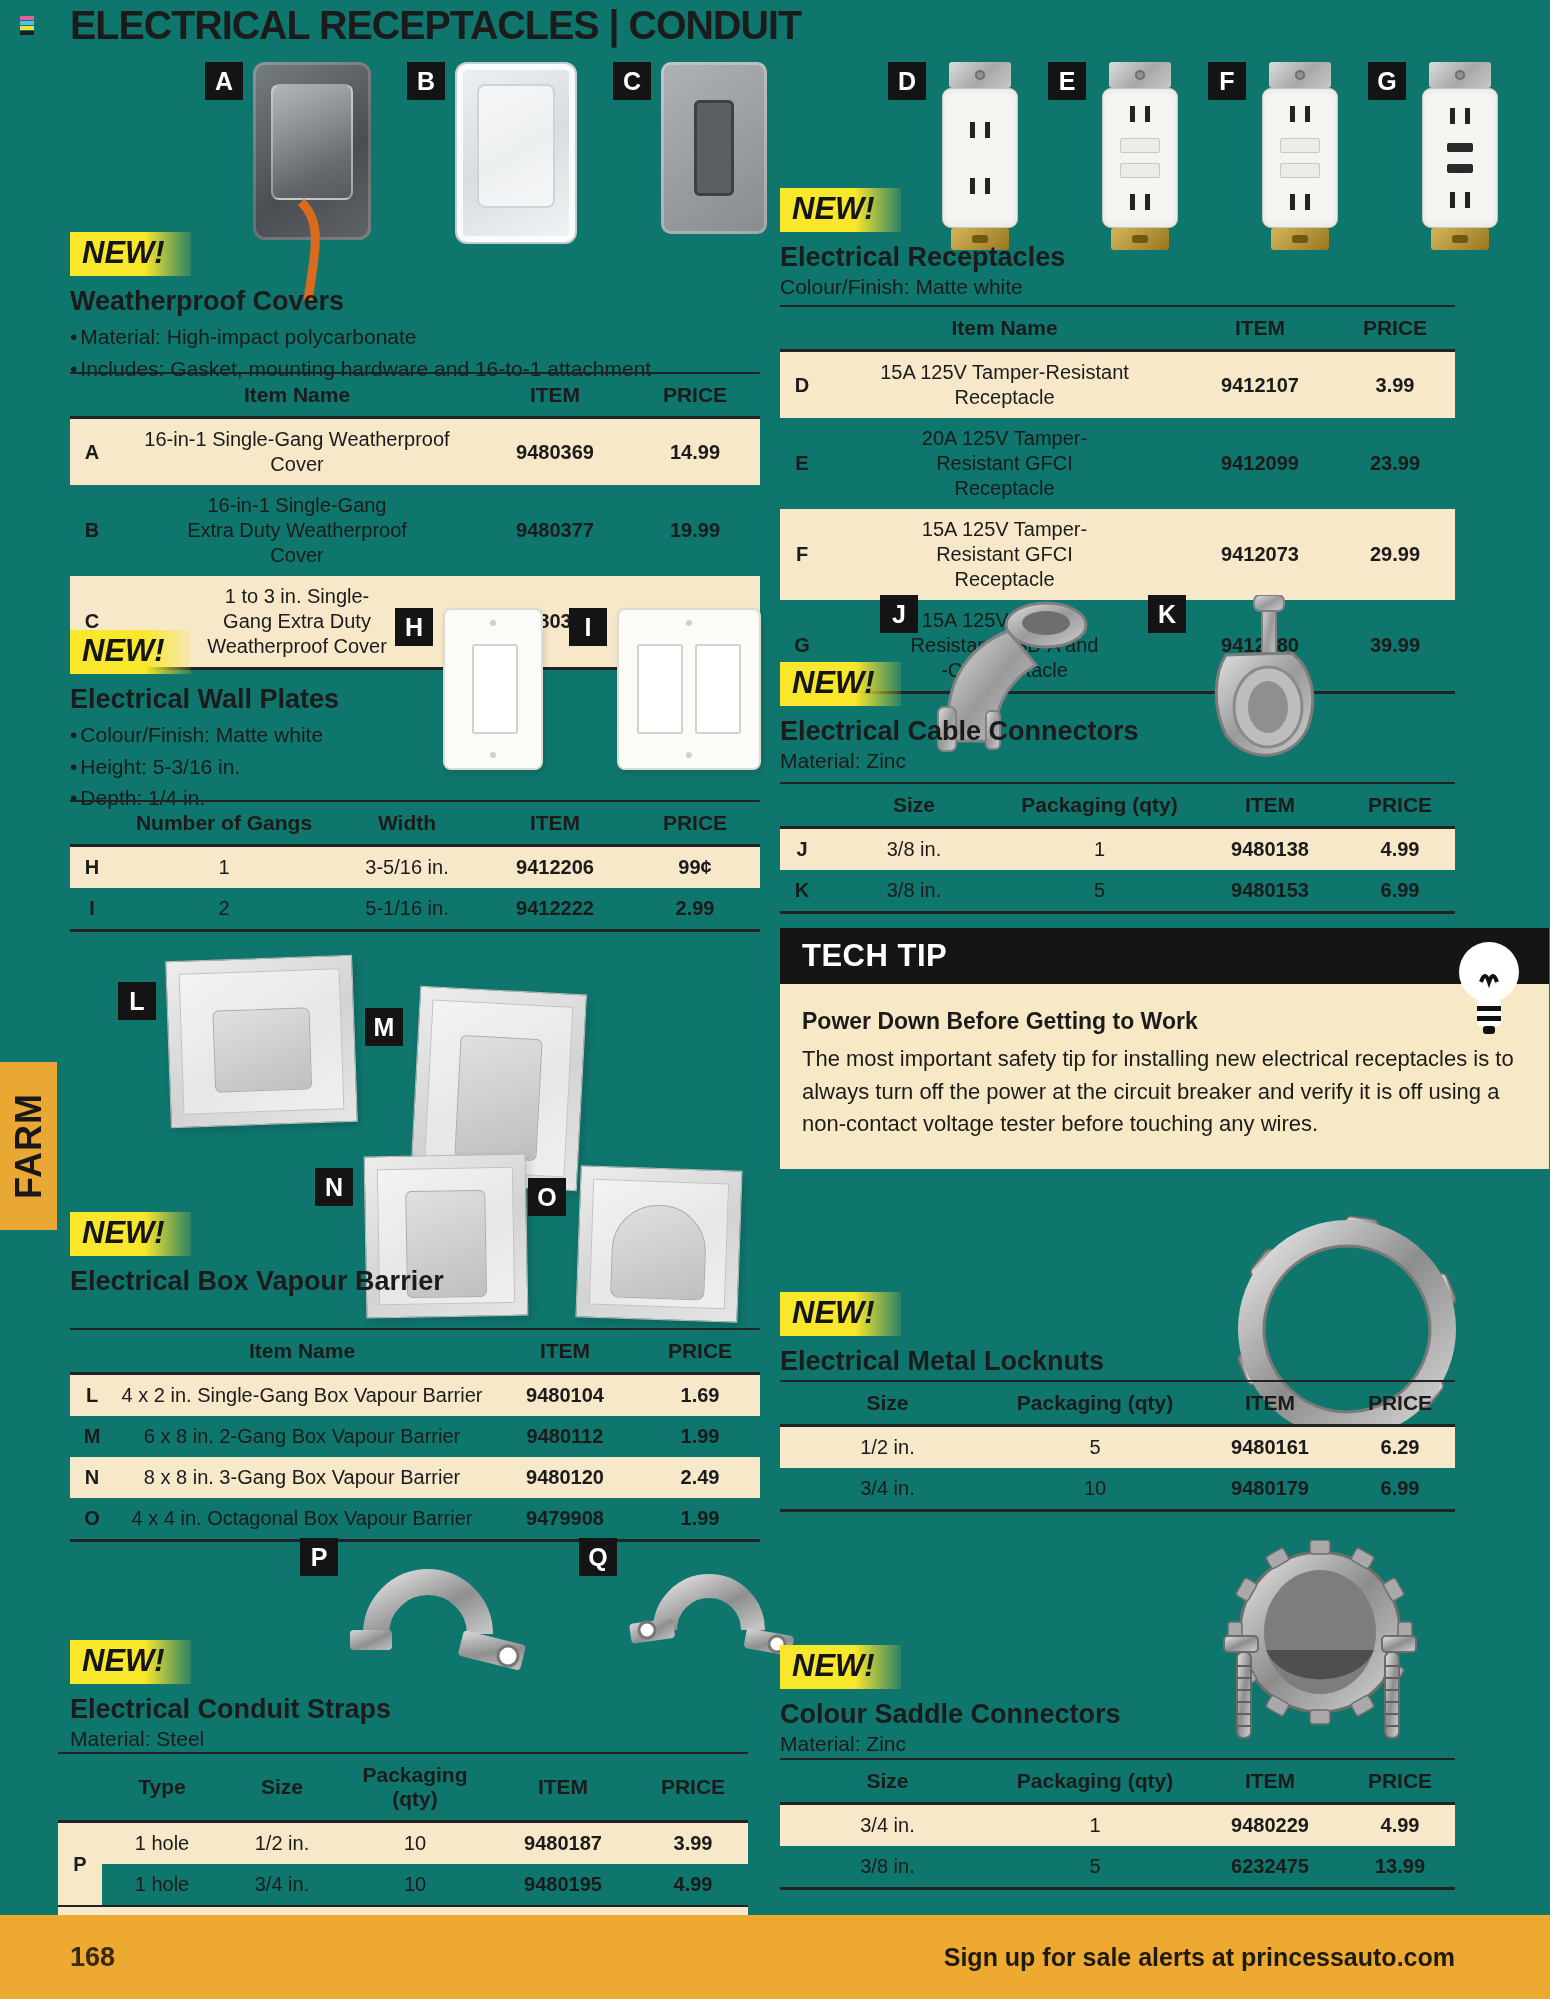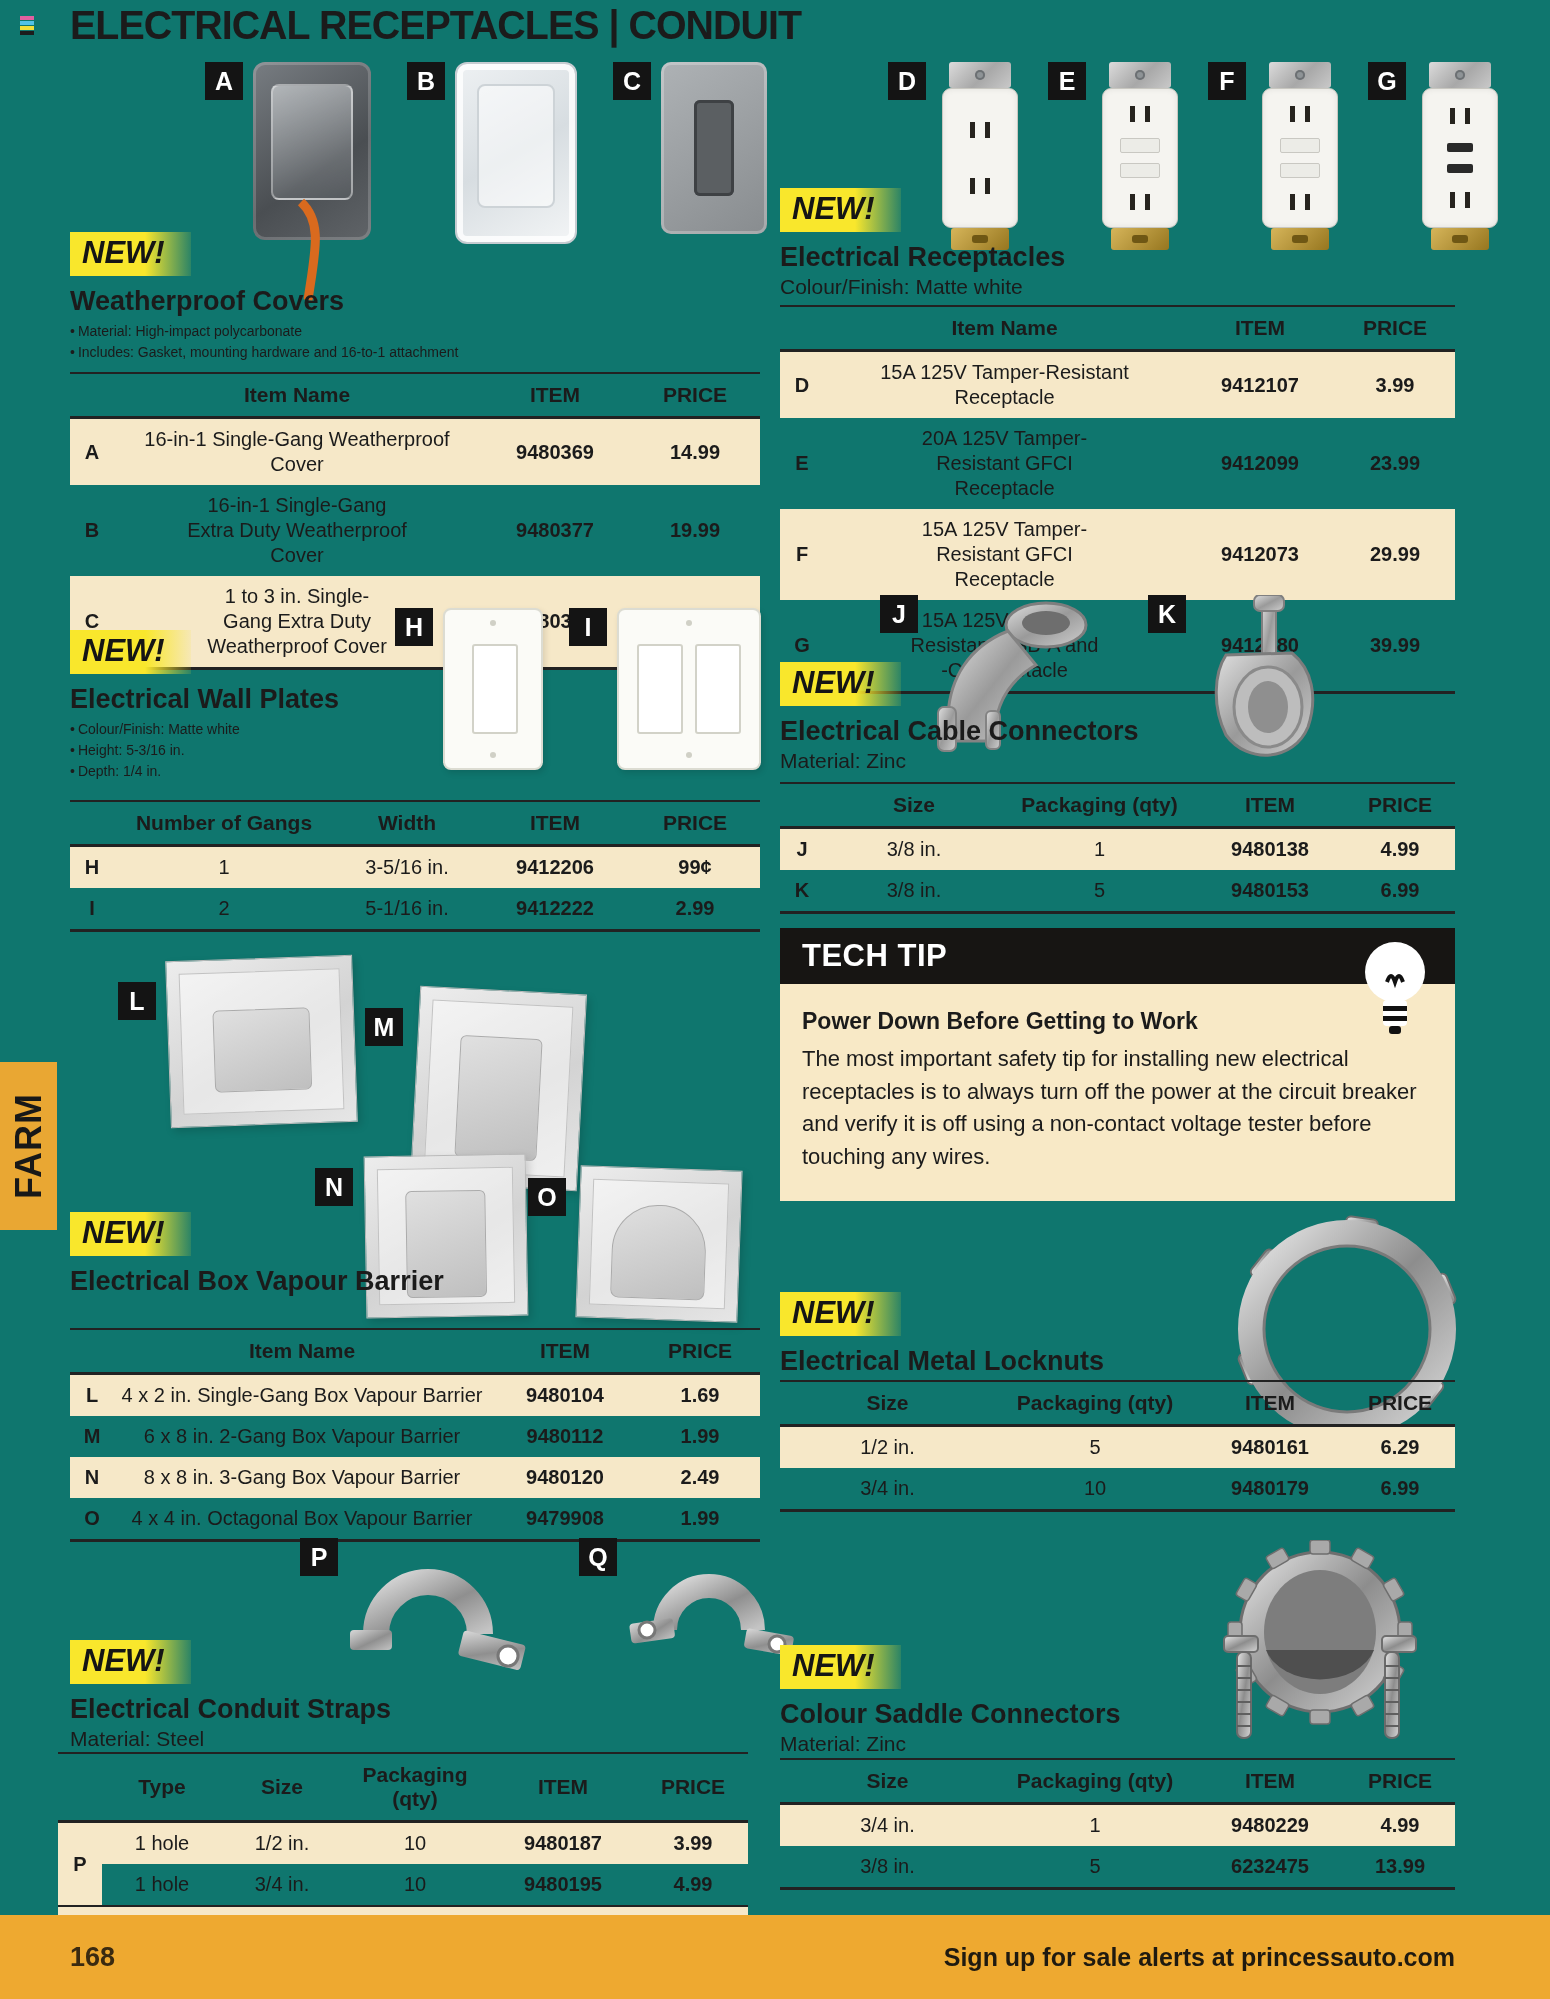--- a/index.html
+++ b/index.html
@@ -16,21 +16,21 @@
 
   
   .new-badge{display:inline-block;font-style:italic;font-weight:800;font-size:31px;
              padding:3px 26px 5px 12px;color:#151515;
              background:linear-gradient(90deg,#f9e72c 0%,#f9e72c 62%,rgba(249,231,44,.12) 100%);}
 
   
   .sec-title{font-size:27px;font-weight:800;margin:10px 0 2px 0;}
   .sec-sub{font-size:21px;margin:2px 0;}
   ul.bullets{list-style:none;margin:4px 0 0 0;padding:0;}
-  ul.bullets li{font-size:14px;line-height:1.5;}
+  ul.bullets li{font-size:21px;line-height:1.5;}
   ul.bullets li::before{content:"\2022";margin-right:3px;}
 
   
   table.cat{border-collapse:collapse;width:100%;border-top:2px solid #222;
             border-bottom:3px solid #222;table-layout:fixed;}
   table.cat th{font-size:21px;font-weight:800;padding:9px 4px;border-bottom:3px solid #222;text-align:center;}
   table.cat td{font-size:20px;padding:8px 6px;text-align:center;vertical-align:middle;line-height:1.25;}
   .shade{background:#f6e8c8;}
   .lcell{font-weight:800;}
   .b{font-weight:800;}
@@ -88,21 +88,21 @@
         background:rgba(255,255,255,.45);}
   .pack .ghost{position:absolute;left:50%;top:55%;transform:translate(-50%,-50%);
         background:linear-gradient(160deg,#e0e0e0,#bfbfbf);border:1px solid #ababab;border-radius:6px;}
 
   .farm-tab{position:absolute;left:0;top:1062px;width:57px;height:168px;background:#e9a733;
             display:flex;align-items:center;justify-content:center;}
   .farm-tab span{writing-mode:vertical-rl;transform:rotate(180deg);font-size:36px;font-weight:800;
             letter-spacing:1px;color:#181818;}
 
   
-  .tech-tip{position:absolute;left:780px;top:928px;width:675px;}
+  .tech-tip{position:absolute;left:780px;top:928px;width:769px;}
   .tt-head{background:#171513;color:#fff;height:56px;display:flex;align-items:center;position:relative;}
   .tt-head span{font-size:31px;font-weight:800;margin-left:22px;letter-spacing:.5px;}
   .tt-body{background:#f8e9c6;padding:24px 26px 28px 22px;}
   .tt-body h4{margin:0 0 8px 0;font-size:23px;font-weight:800;}
   .tt-body p{margin:0;font-size:22px;line-height:1.48;}
   .bulb{position:absolute;right:22px;top:10px;}
 
   
   .footer{position:absolute;left:0;top:1915px;width:1550px;height:84px;background:#eea930;
           display:flex;align-items:center;justify-content:space-between;}

